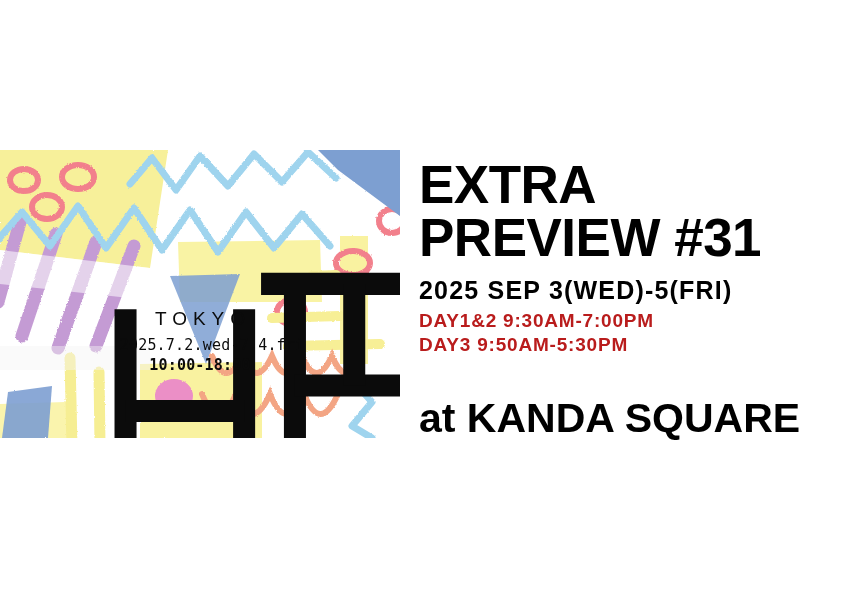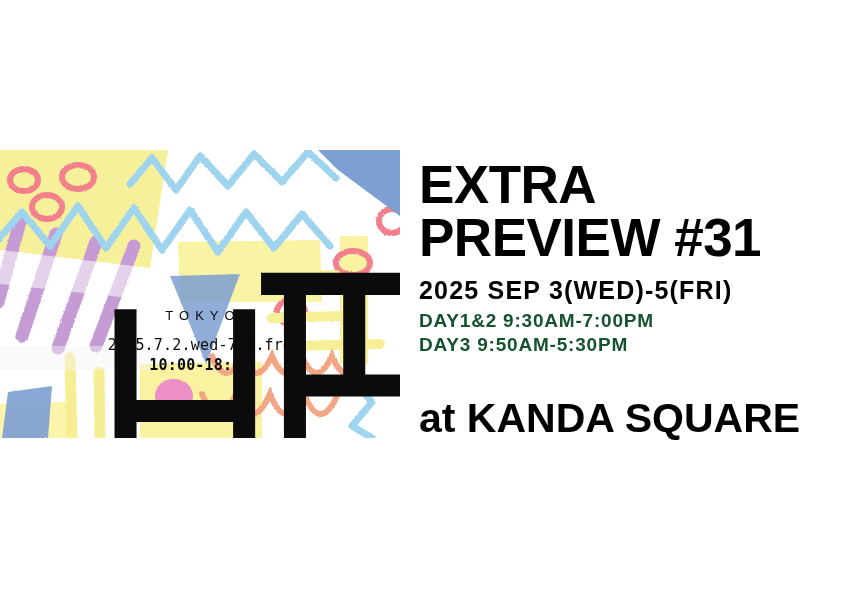--- a/index.html
+++ b/index.html
@@ -60,29 +60,29 @@
   #logo-mark {
     display: block;
   }
   #tokyo {
     position: absolute;
     left: 0;
     top: 158px;
     width: 400px;
     text-align: center;
     font-family: "Liberation Sans", sans-serif;
-    font-size: 13px;
+    font-size: 19px;
     font-weight: 400;
     letter-spacing: 6px;
     text-indent: 6px;
     color: #0b0b0b;
   }
   #art-date {
     position: absolute;
-    left: 0;
+    left: 12px;
     top: 186px;
     width: 400px;
     text-align: center;
     font-family: "DejaVu Sans Mono", monospace;
     font-size: 15px;
     font-weight: 400;
     letter-spacing: 0.2px;
     color: #0b0b0b;
   }
   #art-time {
@@ -125,21 +125,21 @@
     letter-spacing: 1.2px;
     color: #000000;
     line-height: 1.12;
     white-space: nowrap;
   }
   .hours {
     font-family: "Liberation Sans", sans-serif;
     font-weight: 700;
     font-size: 19px;
     letter-spacing: 0.8px;
-    color: #14532d;
+    color: #b91c1c;
     line-height: 1.25;
     white-space: nowrap;
   }
   #hours-1 { margin-top: 5px; }
   #venue {
     margin-top: 42px;
     font-family: "Liberation Sans", sans-serif;
     font-weight: 700;
     font-size: 41px;
     letter-spacing: 0px;

